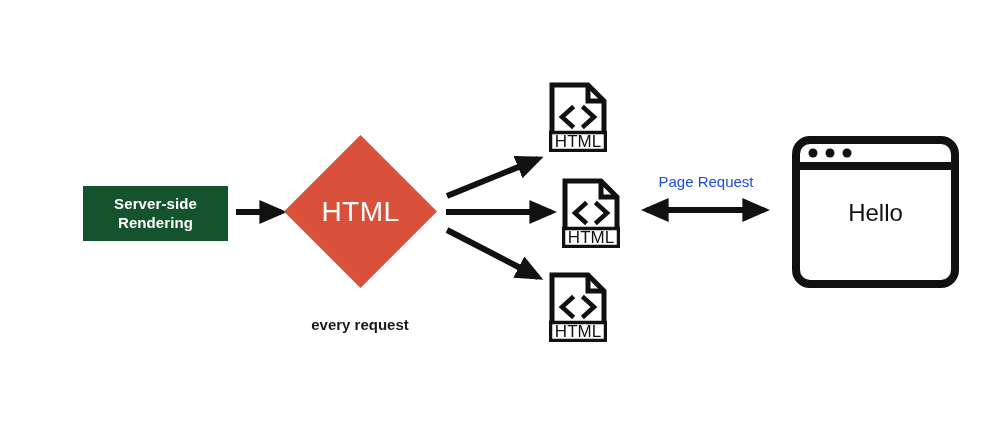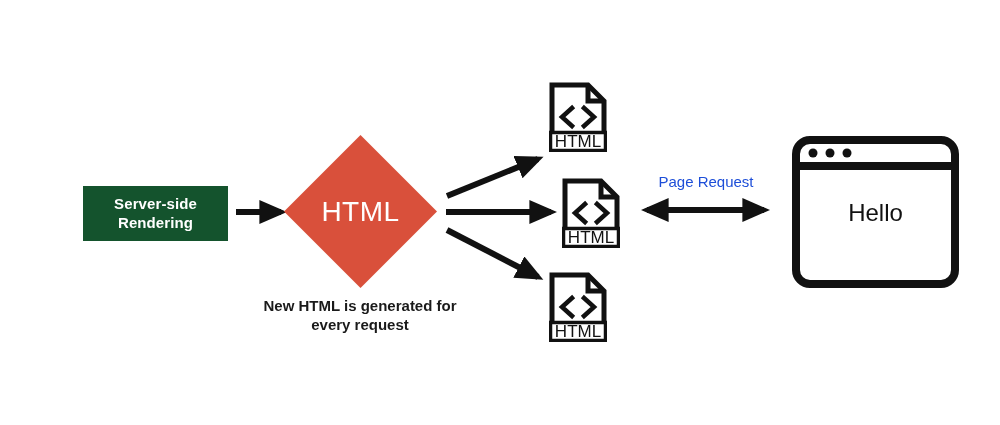--- a/index.html
+++ b/index.html
@@ -156,21 +156,21 @@
     <span>Rendering</span>
   </div>
 </div>
 
 <div class="diamond-wrap">
   <div class="diamond-shape"></div>
   <div class="diamond-label">HTML</div>
 </div>
 
 <div class="diamond-caption">
-  <span>New HTML is generated for</span><br>
+  <br>
   <span>every request</span>
 </div>
 
 <div class="file-icon file-1">
   <svg viewBox="0 0 58 70" xmlns="http://www.w3.org/2000/svg">
     <path d="M3 3 L39 3 L55 19 L55 67 L3 67 Z" fill="#ffffff" stroke="#111111" stroke-width="5" stroke-linejoin="miter"></path>
     <path d="M39 3 L39 19 L55 19" fill="none" stroke="#111111" stroke-width="5" stroke-linejoin="miter"></path>
     <path d="M23 26 L13 35 L23 44" fill="none" stroke="#111111" stroke-width="4.5" stroke-linecap="square" stroke-linejoin="miter"></path>
     <path d="M35 26 L45 35 L35 44" fill="none" stroke="#111111" stroke-width="4.5" stroke-linecap="square" stroke-linejoin="miter"></path>
     <rect x="1.5" y="50.5" width="55" height="18" fill="#ffffff" stroke="#111111" stroke-width="3.5"></rect>

